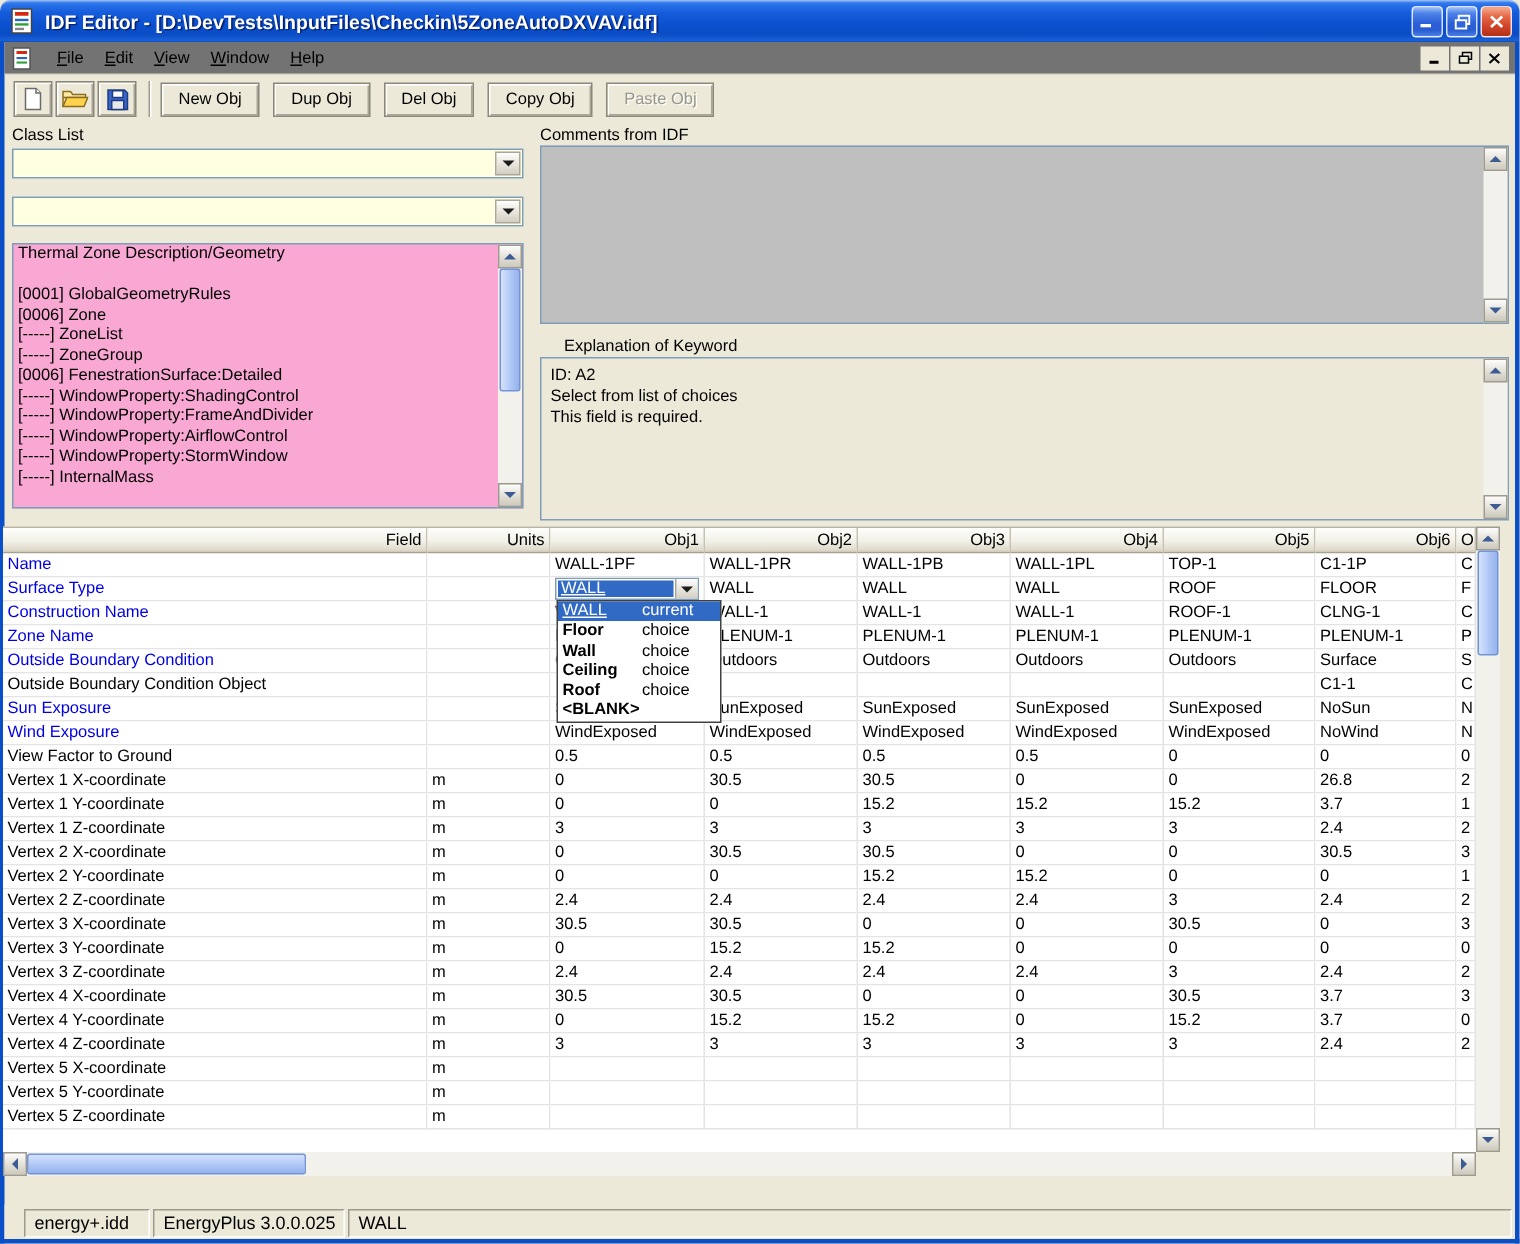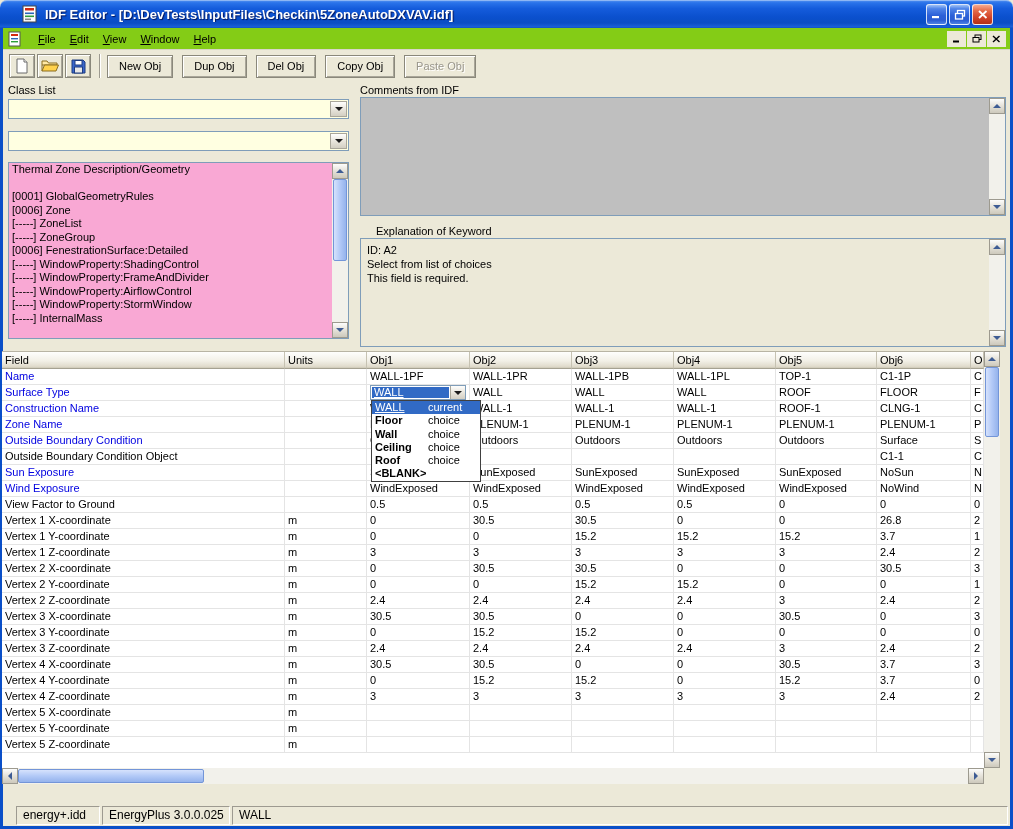--- a/index.html
+++ b/index.html
@@ -2,36 +2,36 @@
 <html><head>
 <meta charset="utf-8">
 <style>
   * { box-sizing: border-box; margin: 0; padding: 0; }
   html,body { width:1013px; height:829px; }
   body { font-family:"Liberation Sans", sans-serif; position:relative; overflow:hidden; background:#ECE9D8; font-size:11px; }
 
   
   .titlebar { position:absolute; left:0; top:0; width:1013px; height:28px;
     background:linear-gradient(180deg,#5A96F0 0%,#2A73EA 10%,#155CDC 30%,#0B50CE 60%,#0A4DC4 82%,#1A60D8 96%,#0B4EC0 100%);
-    border-radius:7px 7px 0 0; display:flex; align-items:center; padding:0 20px;
+    border-radius:7px 7px 0 0; display:flex; align-items:center; padding:0 5px;
     box-shadow:inset 0 1px 0 rgba(255,255,255,.35); }
   .title-icon { width:18px; height:18px; margin:0 5px 0 2px; }
   .title-text { color:#fff; font-weight:bold; font-size:13px; text-shadow:1px 1px 1px rgba(0,0,50,.75);
     flex:1; white-space:nowrap; overflow:hidden; }
   .tb-buttons { display:flex; gap:2px; }
   .tb-btn { width:21px; height:21px; border-radius:3px; border:1px solid rgba(255,255,255,.8);
     display:flex; align-items:center; justify-content:center; }
   .tb-btn.blue { background:linear-gradient(180deg,#9DC0F6 0%,#4E83E8 20%,#2C60D8 55%,#2A5CD2 80%,#4D80E4 100%); }
   .tb-btn.red  { background:linear-gradient(180deg,#F6A98F 0%,#E56B49 30%,#D2442A 65%,#B33015 100%); }
 
   .wb-left  { position:absolute; left:0; top:28px; bottom:0; width:3px; background:#0A4FC8; }
   .wb-right { position:absolute; right:0; top:28px; bottom:0; width:3px; background:#0A4FC8; }
   .wb-bottom{ position:absolute; left:0; right:0; bottom:0; height:3px; background:#0A4FC8; }
 
-  .menubar { position:absolute; left:3px; top:28px; width:1007px; height:22px; background:#84cc16;
+  .menubar { position:absolute; left:3px; top:28px; width:1007px; height:22px; background:#737373;
     display:flex; align-items:center; border-bottom:1px solid #D9D5C9; }
   .menu-icon { width:16px; height:16px; margin:0 7px 0 5px; }
   .menu-item { padding:3px 7px; font-size:11px; color:#000; }
   .mdi-controls { margin-left:auto; display:flex; gap:1px; margin-right:4px; }
   .mdi-btn { width:19px; height:16px; display:flex; align-items:center; justify-content:center; background:#ECE9D8; }
 
   .toolbar { position:absolute; left:3px; top:50px; width:1007px; height:32px; display:flex; align-items:center; padding-left:6px; }
   .raised { background:#ECE9D8; border:1px solid #8A887B; box-shadow:inset 1px 1px 0 #FFFFFF, inset -1px -1px 0 #A9A699; }
   .icon-btn { width:26px; height:24px; display:flex; align-items:center; justify-content:center; margin-right:2px; }
   .tsep { width:0; height:24px; border-left:1px solid #9D9A90; border-right:1px solid #FFF; margin:0 6px; }
@@ -73,21 +73,21 @@
   .expl-box { position:absolute; left:360px; top:238px; width:646px; height:109px; background:#ECE9D8; border:1px solid #7F9DB9; padding:4px 6px; }
   .expl-box div { font-size:11px; line-height:14px; color:#000; }
   .inner-sbv { top:0; bottom:0; right:0; }
 
   
   .grid-wrap { position:absolute; left:2px; top:351px; width:982px; height:417px; overflow:hidden; background:#FFF; border-top:1px solid #B8B4A4; }
   table.grid { border-collapse:separate; border-spacing:0; table-layout:fixed; width:982px; font-size:11px; }
   table.grid th { height:16px; line-height:16px;
     background:linear-gradient(180deg,#FEFEFD 0%,#F2F0E7 55%,#E0DBCC 90%,#CDC8B6 100%);
     border-right:1px solid #C6C2B2; border-bottom:1px solid #A5A191;
-    font-weight:normal; text-align:left; padding:0 3px; white-space:nowrap; overflow:hidden; color:#000; }
+    font-weight:normal; text-align:right; padding:0 3px; white-space:nowrap; overflow:hidden; color:#000; }
   table.grid td { height:15px; line-height:15px; border-right:1px solid #E4E4E4; border-bottom:1px solid #E4E4E4;
     padding:0 3px; white-space:nowrap; overflow:hidden; color:#000; background:#FFF; }
   td.fieldcell.req { color:#0000E0; }
   td.combocell { padding:0; }
   .cellcombo { display:flex; height:15px; background:#FFF; border:1px solid #7F9DB9; align-items:stretch; }
   .cellcombo .selval { flex:1; background:#316AC5; color:#FFF; margin:1px; padding:0 2px; line-height:11px; display:flex; align-items:center; text-decoration:underline; }
   .cellcombo .cbtn2 { width:15px; background:linear-gradient(180deg,#FEFEFD 0%,#E9E6DD 50%,#D3CFC3 100%);
     border-left:1px solid #A9A69A; display:flex; align-items:center; justify-content:center; }
 
   

